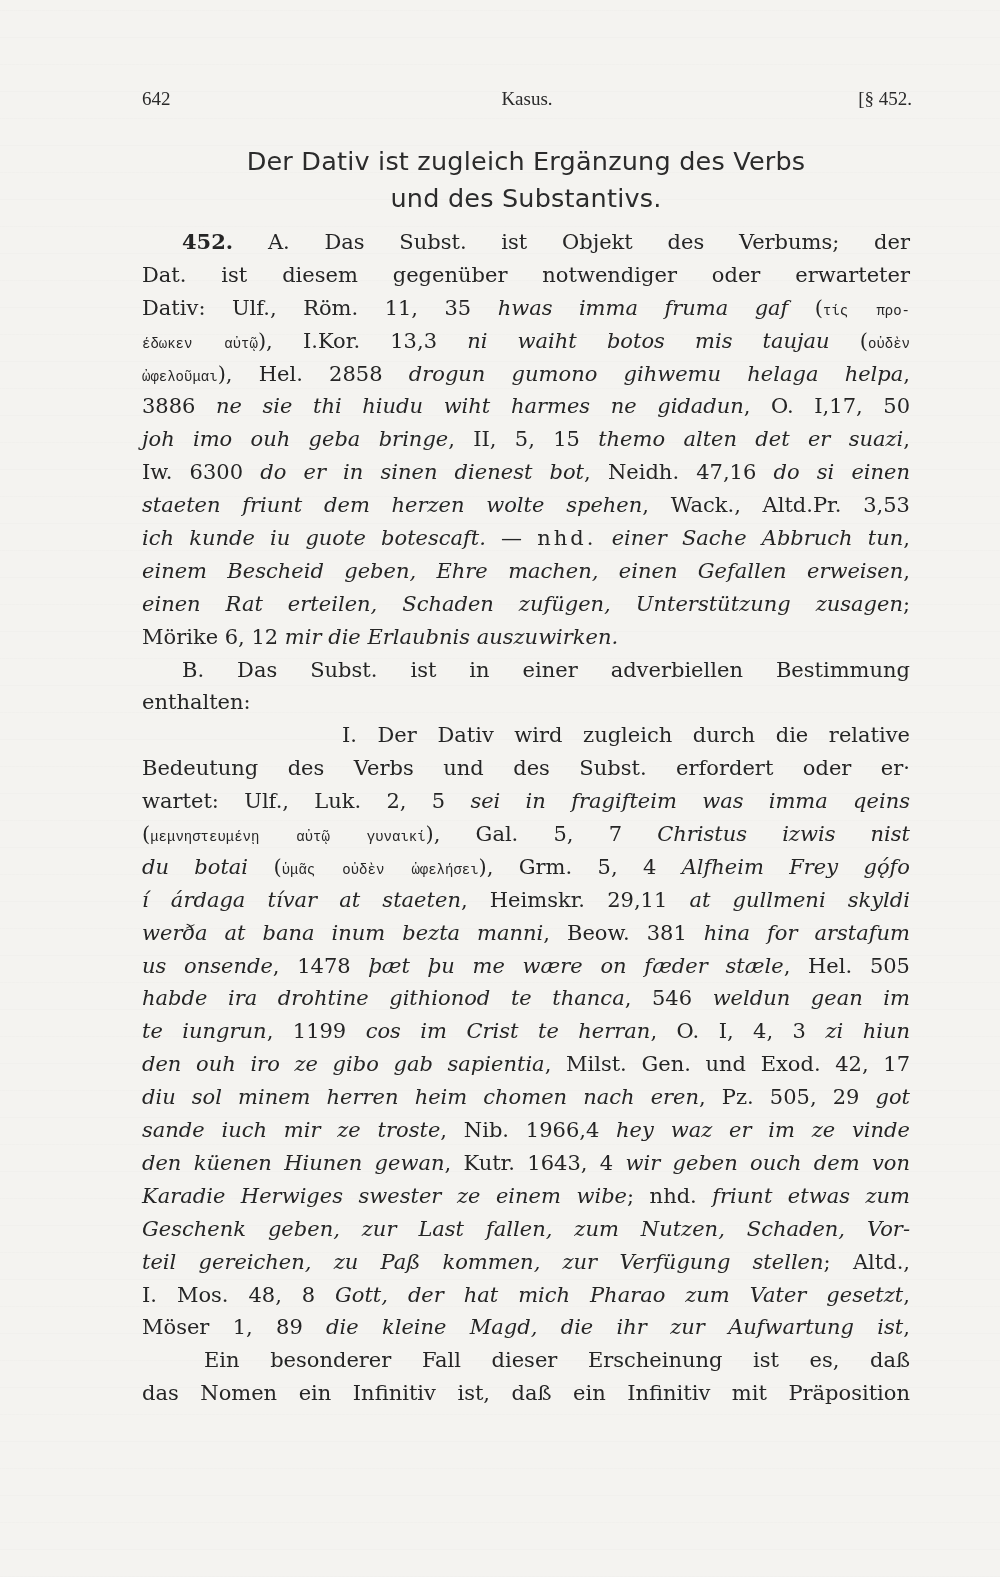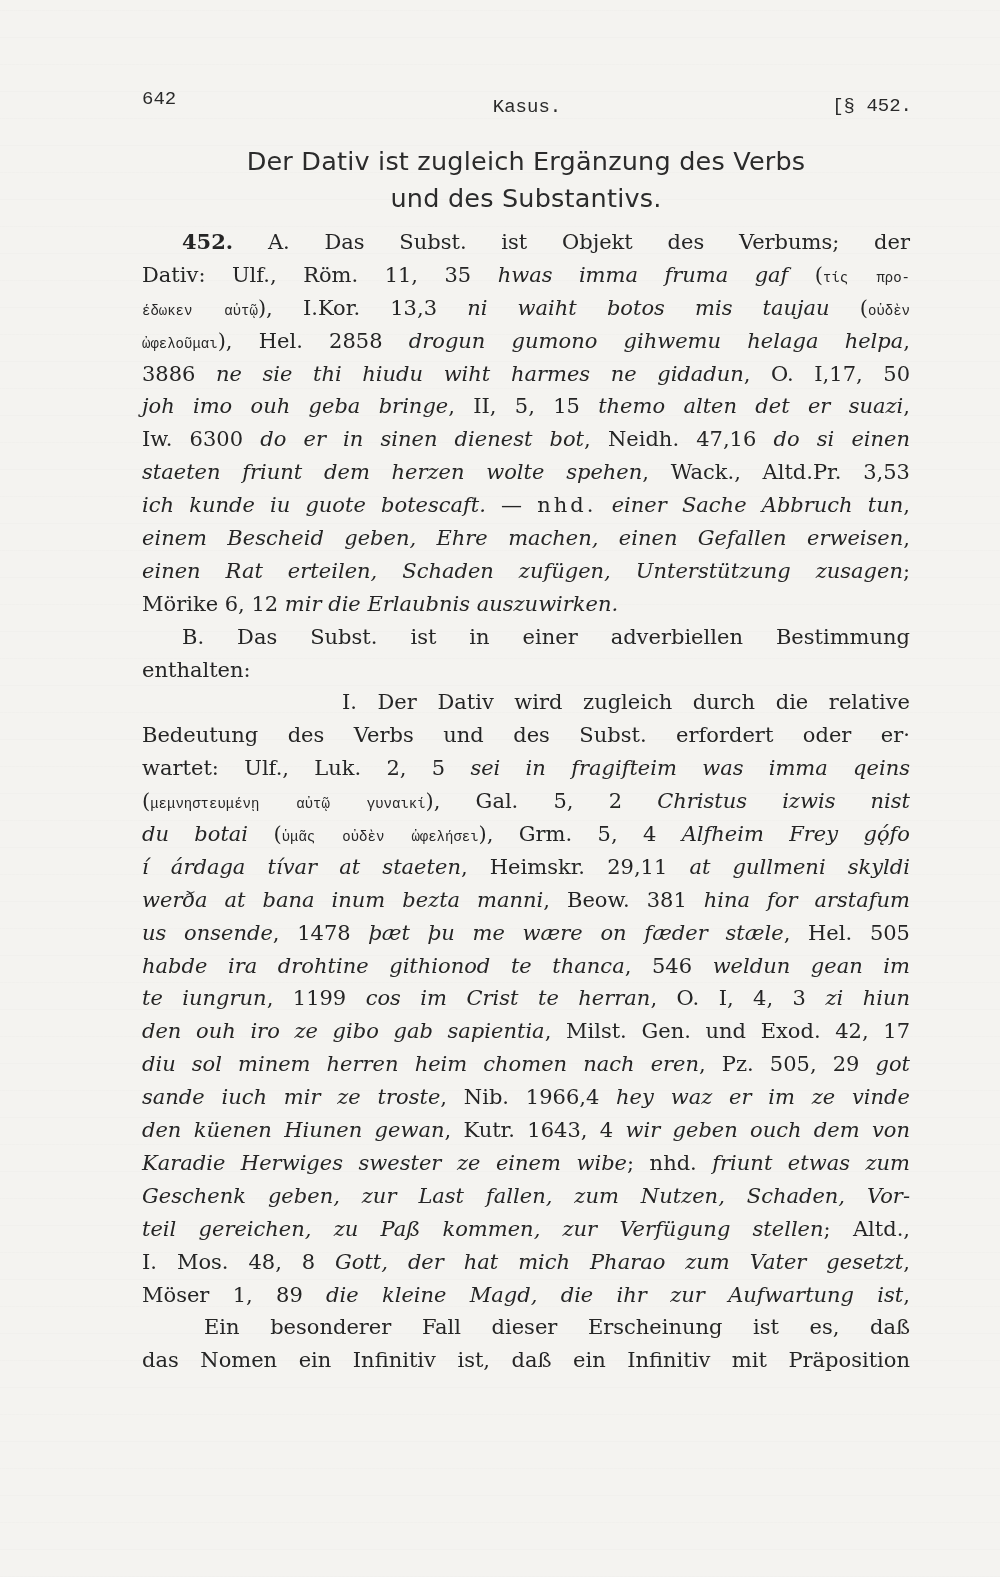--- a/index.html
+++ b/index.html
@@ -22,27 +22,27 @@
       background:
         repeating-linear-gradient(0deg, rgba(0,0,0,0.012) 0px, rgba(0,0,0,0.012) 1px, transparent 1px, transparent 27px),
         #f4f3f0;
     }
     .running-head {
       position: absolute;
       top: 88px;
       left: 142px;
       width: 770px;
       height: 24px;
-      font-family: Liberation Mono, monospace;
+      font-family: Liberation Serif, serif;
       font-size: 19px;
       color: #2a2a2a;
     }
     .running-head .pg { position: absolute; left: 0; top: 0; }
-    .running-head .ttl { position: absolute; left: 0; right: 0; text-align: center; top: 8px; }
-    .running-head .sec { position: absolute; right: 0; top: 0; margin-top: 7px; }
+    .running-head .ttl { position: absolute; left: 0; right: 0; text-align: center; top: 0; }
+    .running-head .sec { position: absolute; right: 0; top: 0; }
     .heading {
       position: absolute;
       top: 143px;
       left: 140px;
       width: 772px;
       text-align: center;
       font-family: "DejaVu Sans", sans-serif;
       font-size: 25.5px;
       line-height: 37px;
       color: #2b2b2b;
@@ -82,37 +82,38 @@
     <span class="sec">[§ 452.</span>
   </div>
 
   <div class="heading">
     <div>Der Dativ ist zugleich Ergänzung des Verbs</div>
     <div>und des Substantivs.</div>
   </div>
 
   <div class="body-text" id="body-text">
       <div class="line" style="padding-left: 40px; box-sizing: border-box;"><span class="seg-b">452.</span><span>  A. Das Subst. ist Objekt des Verbums; der</span></div>
+      <div class="line"><span>Dat. ist diesem gegenüber notwendiger oder erwarteter</span></div>
       <div class="line"><span>Dativ: Ulf., Röm. 11, 35 </span><span class="seg-i">hwas imma fruma gaf</span><span> (</span><span class="seg-g">τίς προ-</span></div>
       <div class="line"><span class="seg-g">έδωκεν αὐτῷ</span><span>), I.Kor. 13,3 </span><span class="seg-i">ni waiht botos mis taujau</span><span> (</span><span class="seg-g">οὐδὲν</span></div>
       <div class="line"><span class="seg-g">ὠφελοῦμαι</span><span>), Hel. 2858 </span><span class="seg-i">drogun gumono gihwemu helaga helpa</span><span>,</span></div>
       <div class="line"><span>3886 </span><span class="seg-i">ne sie thi hiudu wiht harmes ne gidadun</span><span>, O. I,17, 50</span></div>
       <div class="line"><span class="seg-i">joh imo ouh geba bringe</span><span>, II, 5, 15 </span><span class="seg-i">themo alten det er suazi</span><span>,</span></div>
       <div class="line"><span>Iw. 6300 </span><span class="seg-i">do er in sinen dienest bot</span><span>, Neidh. 47,16 </span><span class="seg-i">do si einen</span></div>
       <div class="line"><span class="seg-i">staeten friunt dem herzen wolte spehen</span><span>, Wack., Altd.Pr. 3,53</span></div>
       <div class="line"><span class="seg-i">ich kunde iu guote botescaft.</span><span> — </span><span class="seg-sp">nhd.</span><span> </span><span class="seg-i">einer Sache Abbruch tun</span><span>,</span></div>
       <div class="line"><span class="seg-i">einem Bescheid geben, Ehre machen, einen Gefallen erweisen</span><span>,</span></div>
       <div class="line"><span class="seg-i">einen Rat erteilen, Schaden zufügen, Unterstützung zusagen</span><span>;</span></div>
       <div class="line last"><span>Mörike 6, 12 </span><span class="seg-i">mir die Erlaubnis auszuwirken.</span></div>
       <div class="line" style="padding-left: 40px; box-sizing: border-box;"><span>     B. Das Subst. ist in einer adverbiellen Bestimmung</span></div>
       <div class="line last"><span>enthalten:</span></div>
       <div class="line" style="padding-left: 200px; box-sizing: border-box;"><span>I. Der Dativ wird zugleich durch die relative</span></div>
       <div class="line"><span>Bedeutung des Verbs und des Subst. erfordert oder er·</span></div>
       <div class="line"><span>wartet: Ulf., Luk. 2, 5 </span><span class="seg-i">sei in fragifteim was imma qeins</span></div>
-      <div class="line"><span>(</span><span class="seg-g">μεμνηστευμένῃ αὐτῷ γυναικί</span><span>), Gal. 5, 2 </span><span class="seg-i">Christus izwis nist</span></div>
+      <div class="line"><span>(</span><span class="seg-g">μεμνηστευμένῃ αὐτῷ γυναικί</span><span>), Gal. 5, 7 </span><span class="seg-i">Christus izwis nist</span></div>
       <div class="line"><span class="seg-i">du botai</span><span> (</span><span class="seg-g">ὑμᾶς οὐδὲν ὠφελήσει</span><span>), Grm. 5, 4 </span><span class="seg-i">Alfheim Frey gǫ́fo</span></div>
       <div class="line"><span class="seg-i">í árdaga tívar at staeten</span><span>, Heimskr. 29,11 </span><span class="seg-i">at gullmeni skyldi</span></div>
       <div class="line"><span class="seg-i">werða at bana inum bezta manni</span><span>, Beow. 381 </span><span class="seg-i">hina for arstafum</span></div>
       <div class="line"><span class="seg-i">us onsende</span><span>, 1478 </span><span class="seg-i">þæt þu me wære on fæder stæle</span><span>, Hel. 505</span></div>
       <div class="line"><span class="seg-i">habde ira drohtine githionod te thanca</span><span>, 546 </span><span class="seg-i">weldun gean im</span></div>
       <div class="line"><span class="seg-i">te iungrun</span><span>, 1199 </span><span class="seg-i">cos im Crist te herran</span><span>, O. I, 4, 3 </span><span class="seg-i">zi hiun</span></div>
       <div class="line"><span class="seg-i">den ouh iro ze gibo gab sapientia</span><span>, Milst. Gen. und Exod. 42, 17</span></div>
       <div class="line"><span class="seg-i">diu sol minem herren heim chomen nach eren</span><span>, Pz. 505, 29 </span><span class="seg-i">got</span></div>
       <div class="line"><span class="seg-i">sande iuch mir ze troste</span><span>, Nib. 1966,4 </span><span class="seg-i">hey waz er im ze vinde</span></div>
       <div class="line"><span class="seg-i">den küenen Hiunen gewan</span><span>, Kutr. 1643, 4 </span><span class="seg-i">wir geben ouch dem von</span></div>

